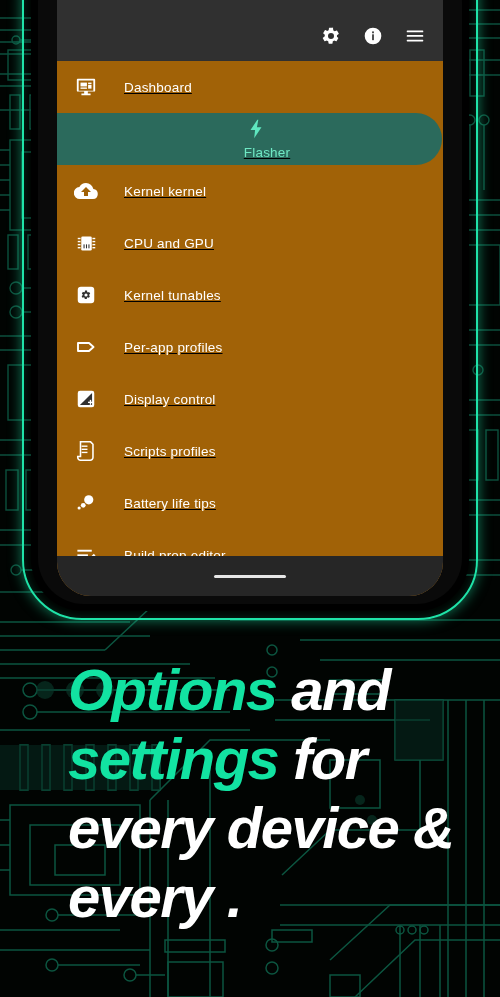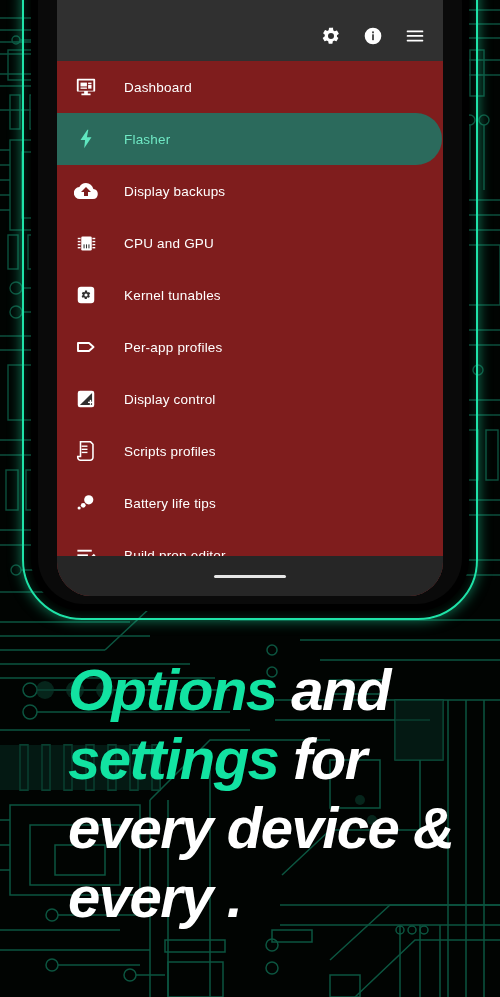--- a/index.html
+++ b/index.html
@@ -87,34 +87,36 @@
     cursor: pointer;
   }
   .appbar-icon svg { display: block; }
 
   
   .drawer {
     position: absolute;
     left: 0; top: 97px;
     width: 393px;
     bottom: 0;
-    background: #7f1d1d;
+    background: #a16207;
     padding-top: 0px;
+    text-decoration: underline;
   }
   .nav-item {
     display: flex;
     align-items: center;
     height: 52px;
     padding-left: 13px;
     cursor: pointer;
     border-radius: 0 26px 26px 0;
     margin-right: 8px;
   }
   .nav-item.active {
     background: #2b6a5c;
+    flex-direction: column;
   }
   .nav-icon {
     width: 32px; height: 32px;
     flex: 0 0 32px;
     display: flex; align-items: center; justify-content: center;
   }
   .nav-icon svg { display: block; }
   .nav-label {
     margin-left: 22px;
     font-size: 13.5px;
@@ -335,21 +337,21 @@
           </span>
           <span class="nav-label">Flasher</span>
         </div>
 
         <div class="nav-item">
           <span class="nav-icon">
             <svg width="24" height="24" viewBox="0 0 24 24" fill="#ffffff">
               <path d="M19.35 10.04A7.49 7.49 0 0 0 12 4a7.48 7.48 0 0 0-6.63 4.04A5.99 5.99 0 0 0 6 20h13a5 5 0 0 0 .35-9.96zM14 13v4h-4v-4H7l5-5 5 5h-3z"></path>
             </svg>
           </span>
-          <span class="nav-label">Display backups</span>
+          <span class="nav-label">Kernel kernel</span>
         </div>
 
         <div class="nav-item">
           <span class="nav-icon">
             <svg width="21" height="21" viewBox="0 0 24 24" fill="#ffffff">
               <rect x="6" y="4" width="12" height="16" rx="1.5"></rect>
               <rect x="2" y="5.5" width="3.2" height="1.6"></rect>
               <rect x="2" y="9" width="3.2" height="1.6"></rect>
               <rect x="2" y="12.5" width="3.2" height="1.6"></rect>
               <rect x="2" y="16" width="3.2" height="1.6"></rect>

